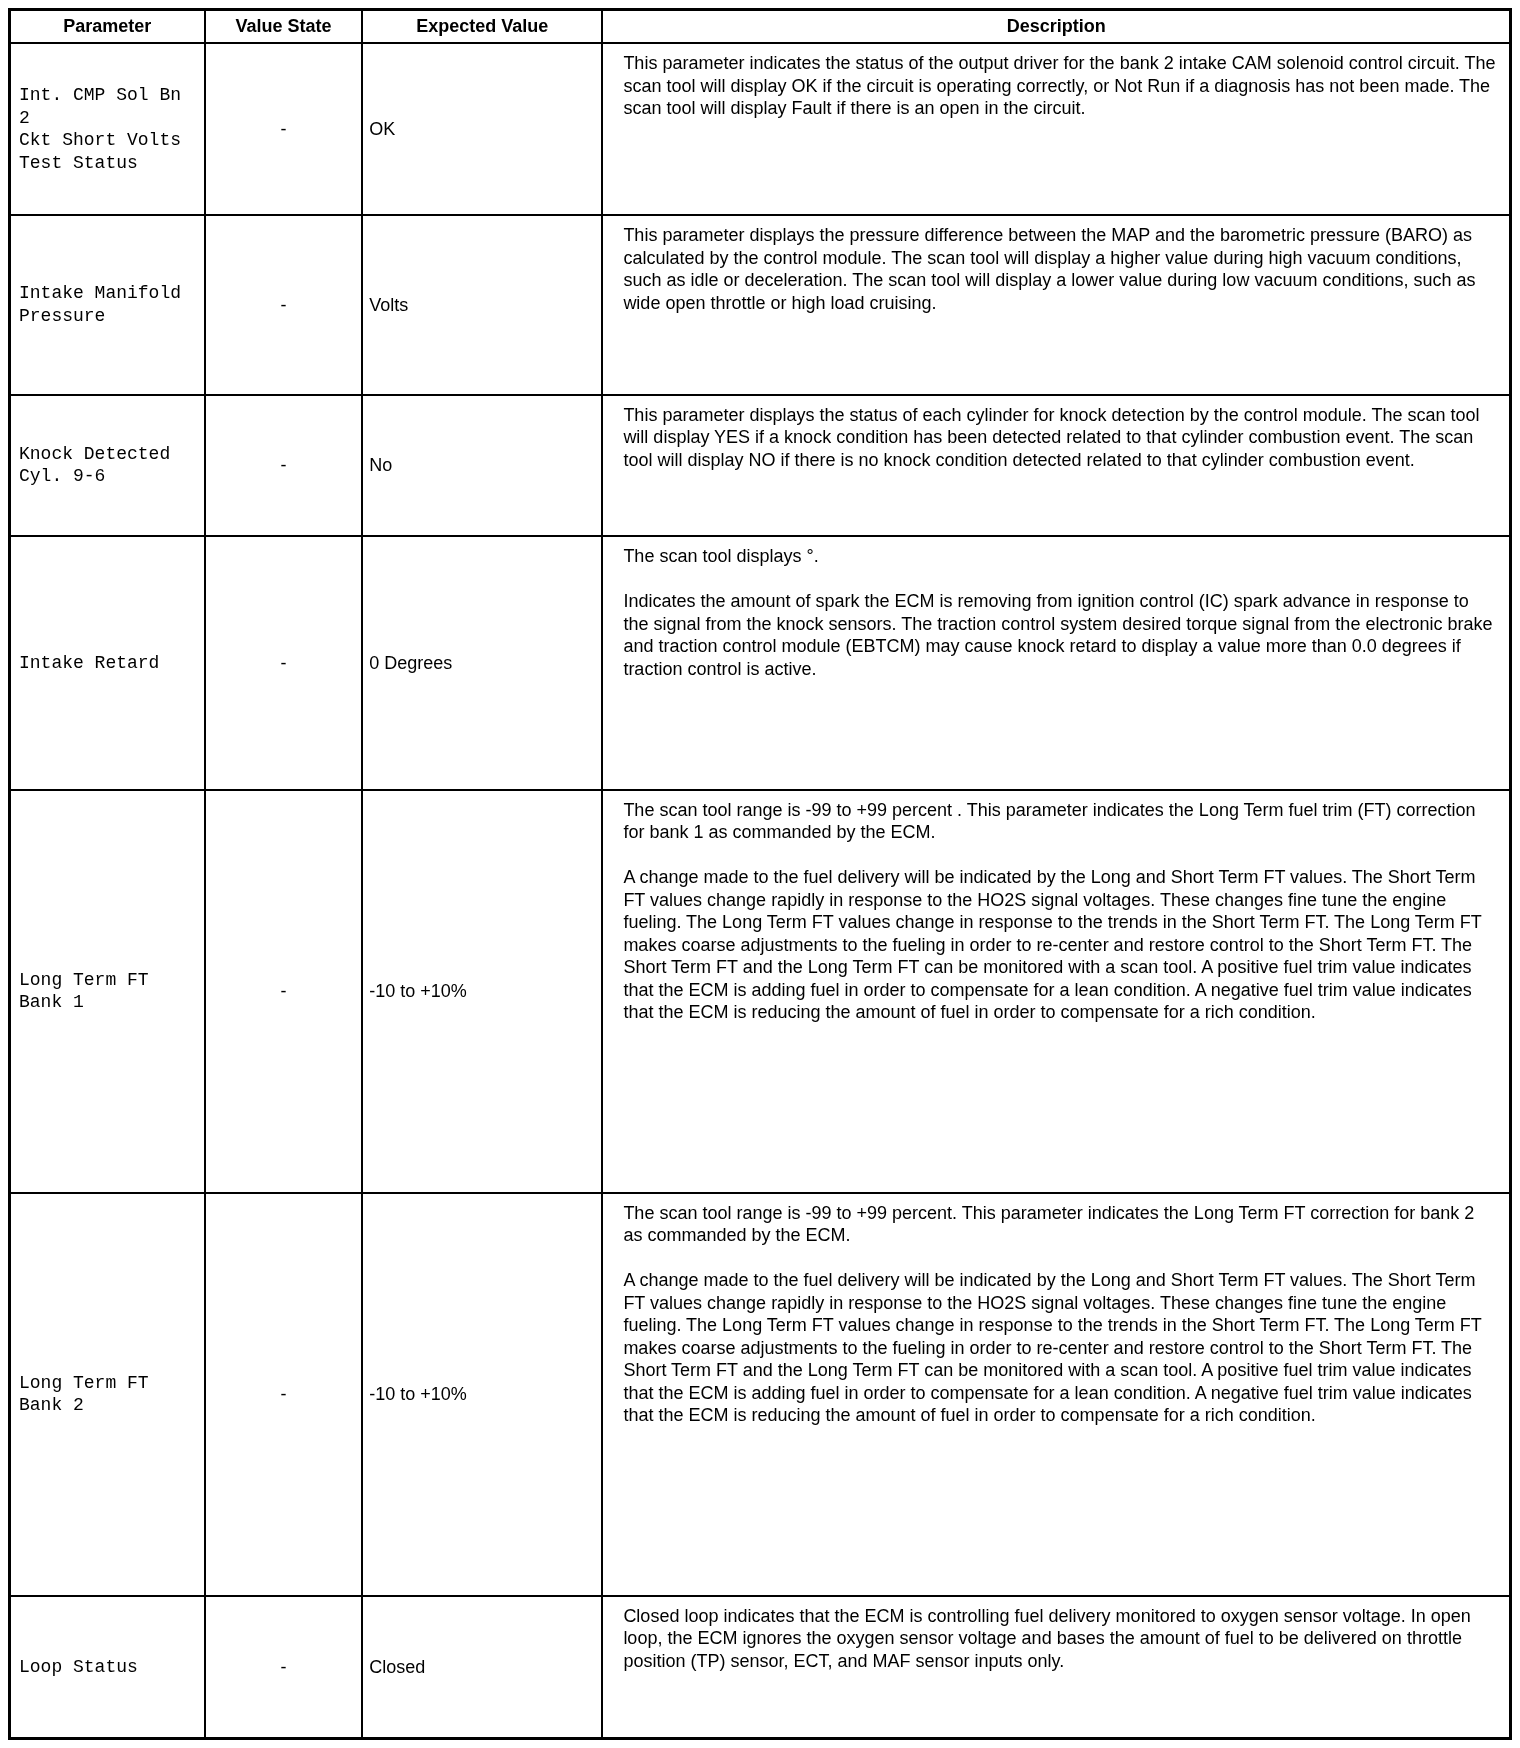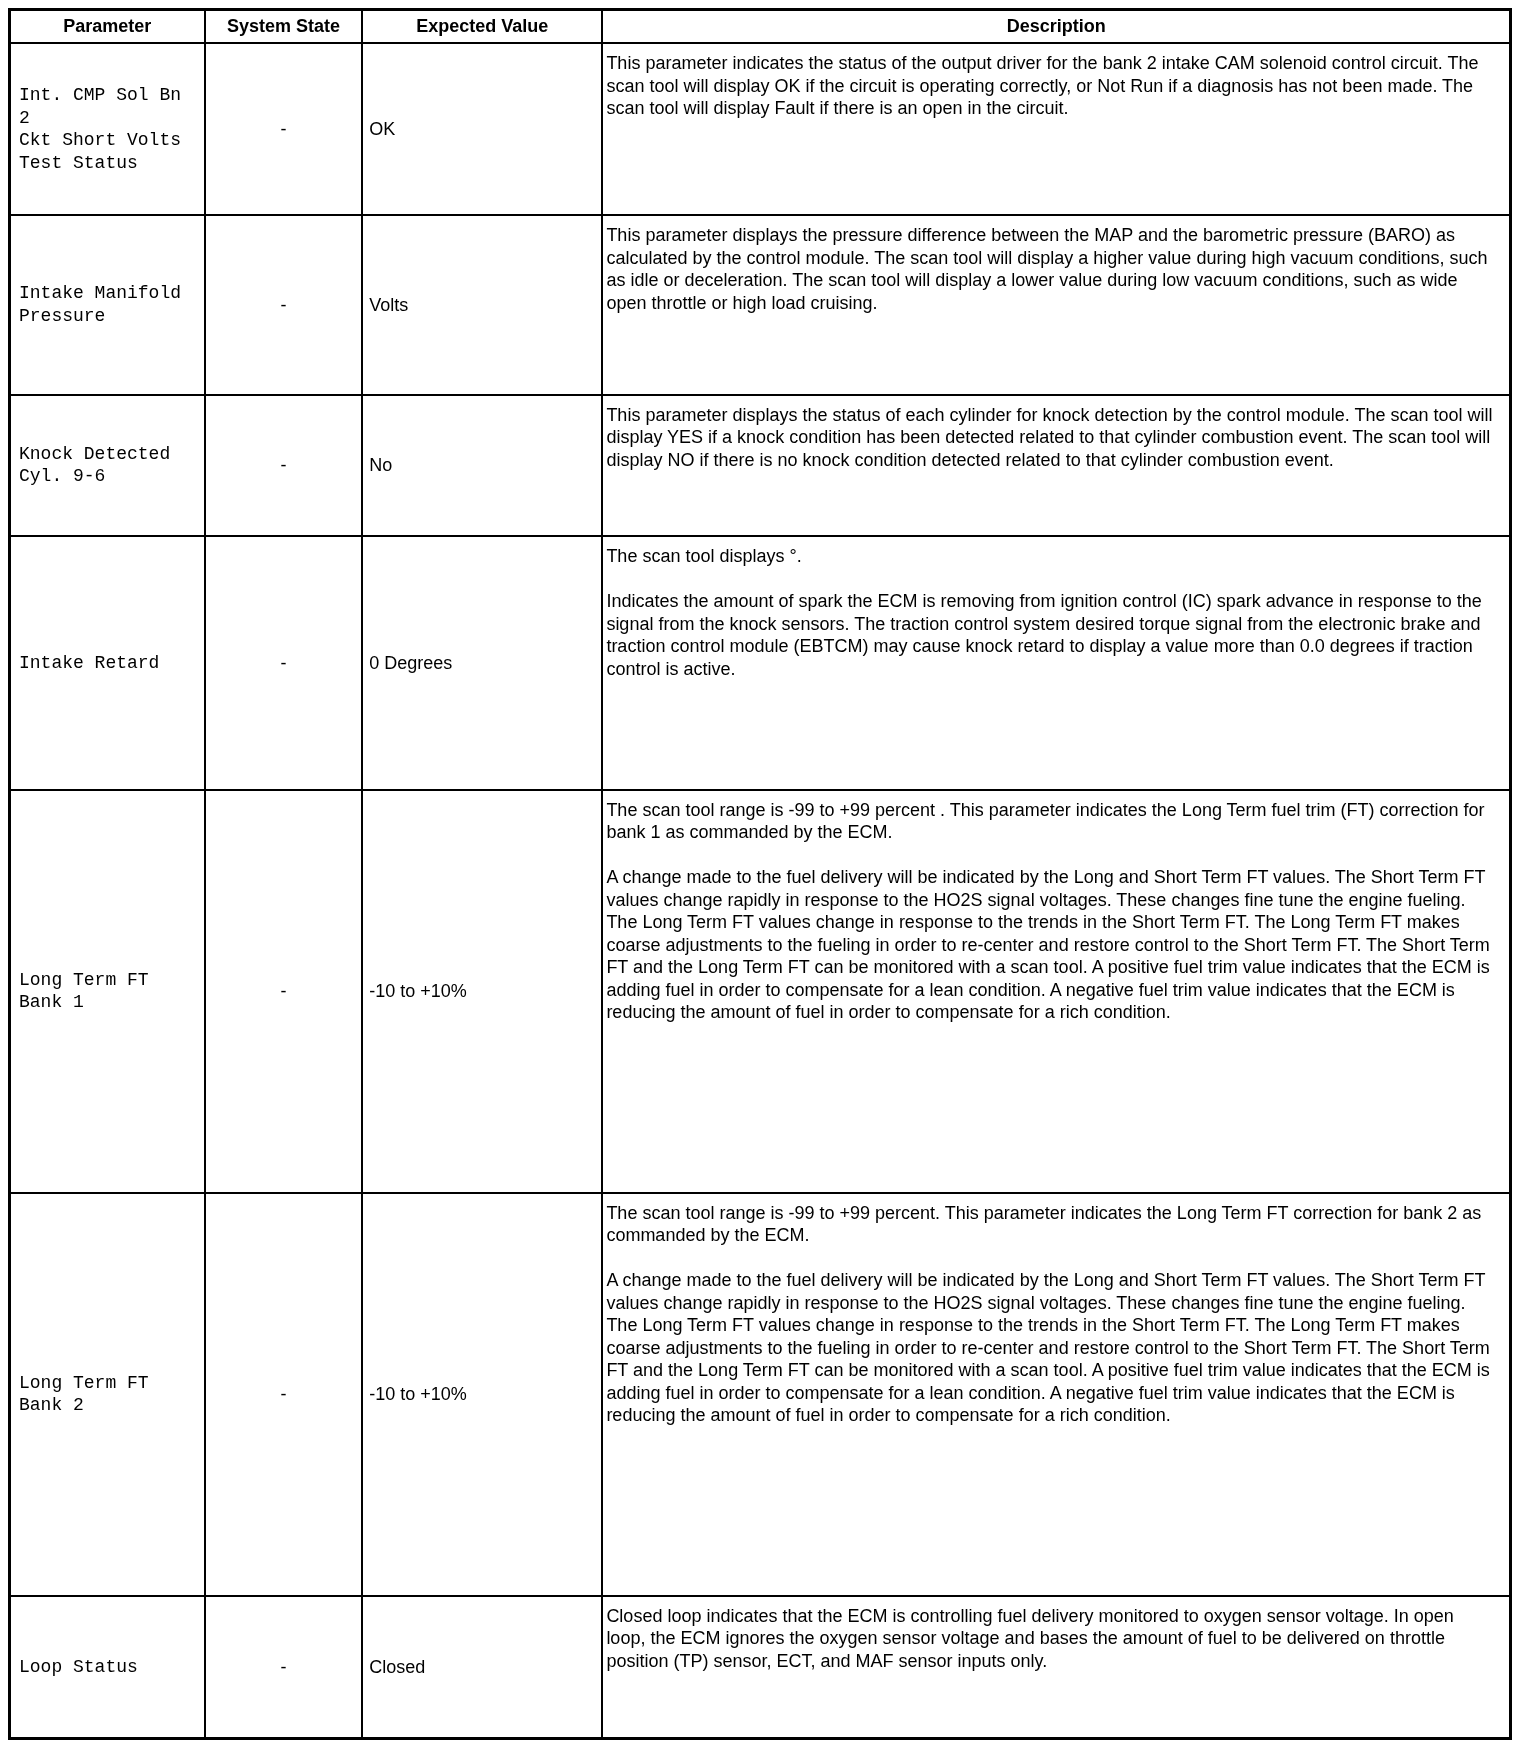--- a/index.html
+++ b/index.html
@@ -54,41 +54,41 @@
   td.state {
     text-align: center;
     vertical-align: middle;
   }
   td.expected {
     text-align: left;
     vertical-align: middle;
     padding: 4px 6px;
   }
   td.desc {
-    padding: 8px 12px 8px 3px;
+    padding: 8px 12px 8px 20px;
     text-align: left;
     vertical-align: top;
     white-space: pre-line;
   }
 </style>
 </head>
 <body>
 
 <div class="page">
   <table class="data-table">
     <colgroup>
       <col class="c-param">
       <col class="c-state">
       <col class="c-expected">
       <col class="c-desc">
     </colgroup>
     <thead>
       <tr>
         <th>Parameter</th>
-        <th>System State</th>
+        <th>Value State</th>
         <th>Expected Value</th>
         <th>Description</th>
       </tr>
     </thead>
     <tbody>
       <tr>
         <td class="param">Int. CMP Sol Bn 2
 Ckt Short Volts
 Test Status</td>
         <td class="state">-</td>

